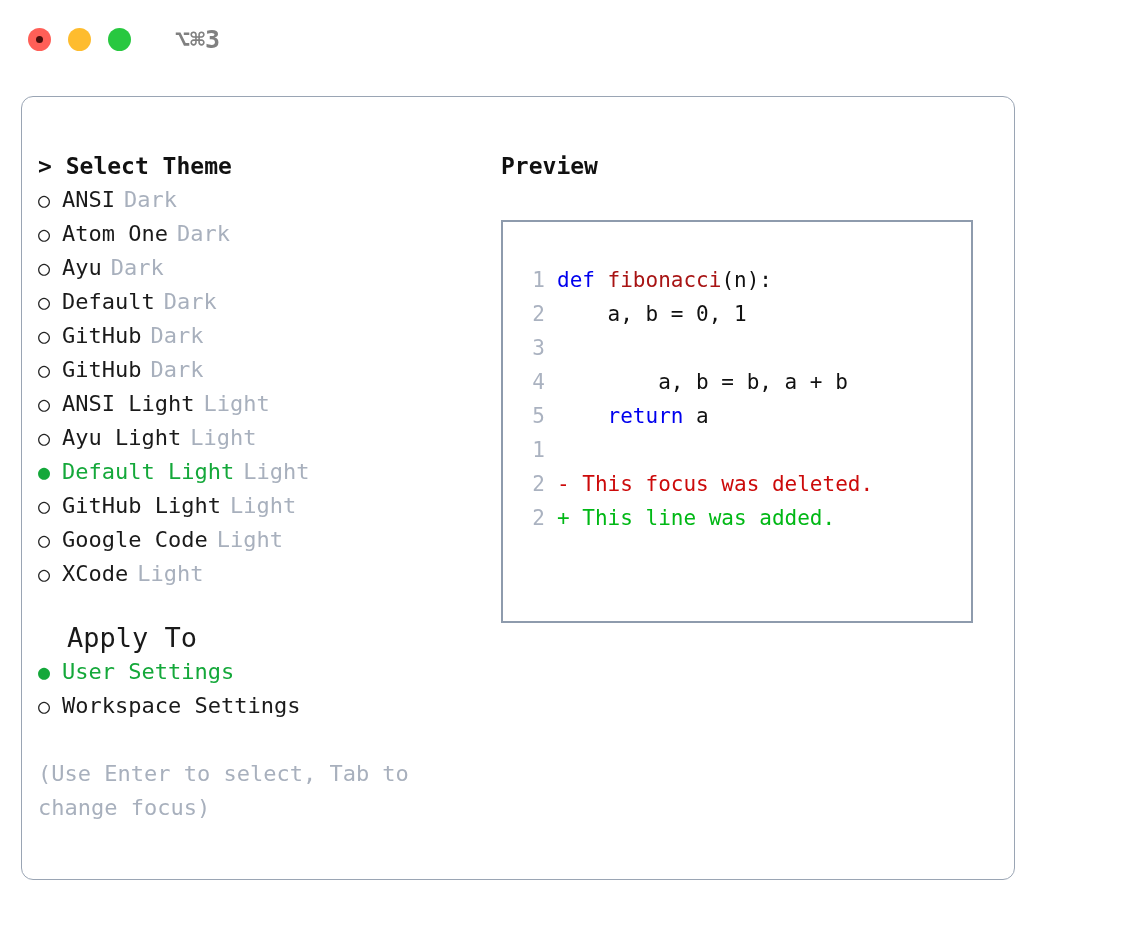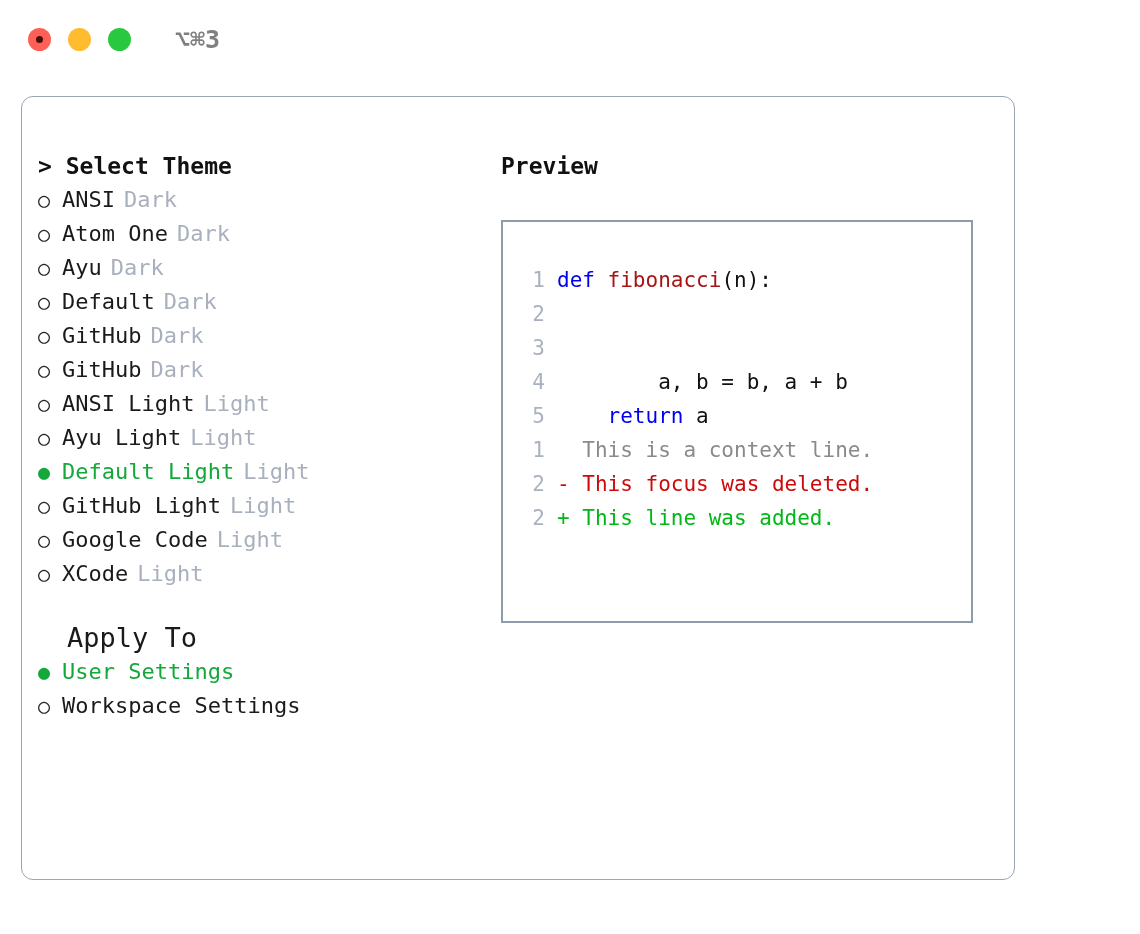--- a/index.html
+++ b/index.html
@@ -213,34 +213,35 @@
         </div>
 
       <div class="apply-section">
         <div class="apply-title">Apply To</div>
         <div id="apply-list">
             <div class="apply-row selected"><span class="bullet on">●</span><span class="apply-label">User Settings</span></div>
             <div class="apply-row"><span class="bullet">○</span><span class="apply-label">Workspace Settings</span></div>
           </div>
       </div>
 
+      <div class="hint">(Use Enter to select, Tab to change focus)</div>
     </div>
 
     <div class="right-col">
       <div class="panel-title">Preview</div>
       <div class="preview-box">
         <div class="code-area" id="code-area">
             <div class="code-line"><span class="ln">1</span><span><span class="tok-kw">def </span><span class="tok-fn">fibonacci</span><span class="tok-plain">(n):</span></span></div>
-            <div class="code-line"><span class="ln">2</span></div>
+            <div class="code-line"><span class="ln">2</span><span><span class="tok-plain">    a, b = 0, 1</span></span></div>
             <div class="code-line"><span class="ln">3</span></div>
             <div class="code-line"><span class="ln">4</span><span><span class="tok-plain">        a, b = b, a + b</span></span></div>
             <div class="code-line"><span class="ln">5</span><span><span class="tok-plain">    </span><span class="tok-kw">return</span><span class="tok-plain"> a</span></span></div>
           </div>
         <div class="diff-area" id="diff-area">
-            <div class="diff-line"><span class="ln">1</span><span class="diff-ctx">  This is a context line.</span></div>
+            <div class="diff-line"><span class="ln">1</span></div>
             <div class="diff-line"><span class="ln">2</span><span class="diff-del">- This focus was deleted.</span></div>
             <div class="diff-line"><span class="ln">2</span><span class="diff-add">+ This line was added.</span></div>
           </div>
       </div>
     </div>
 
   </div>
 </div>
 
 </body></html>

